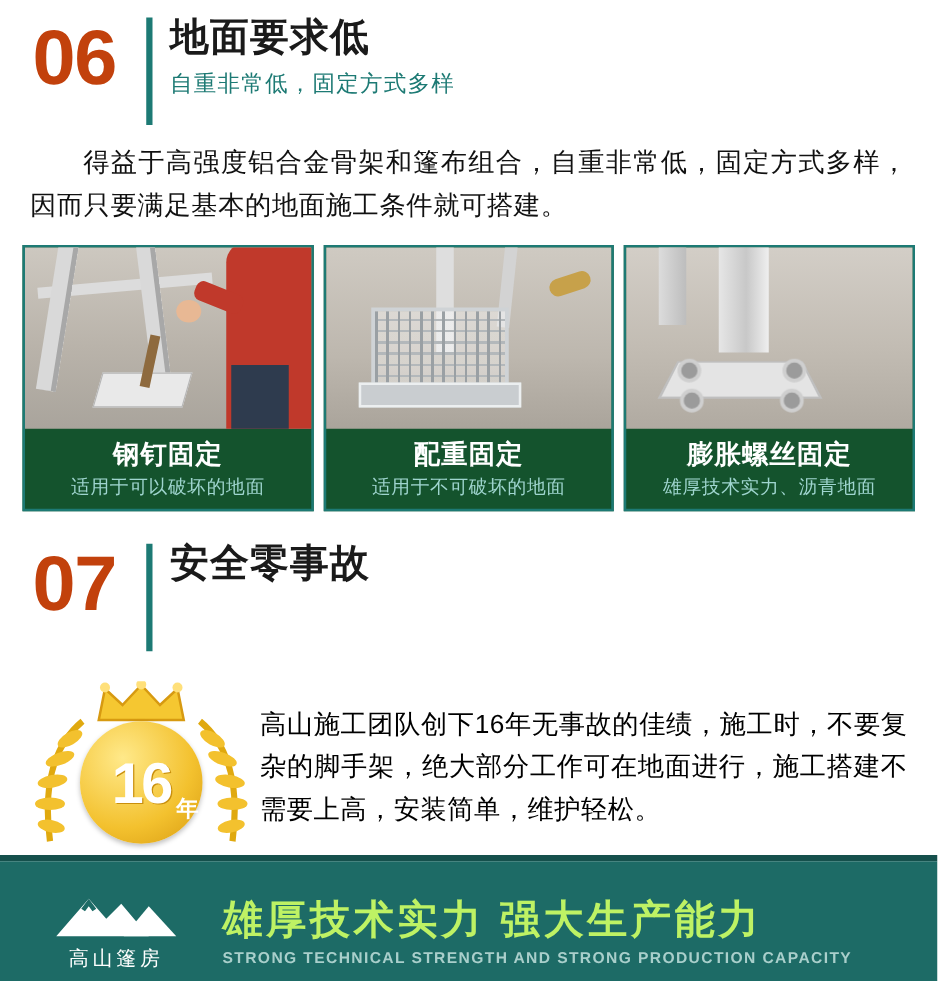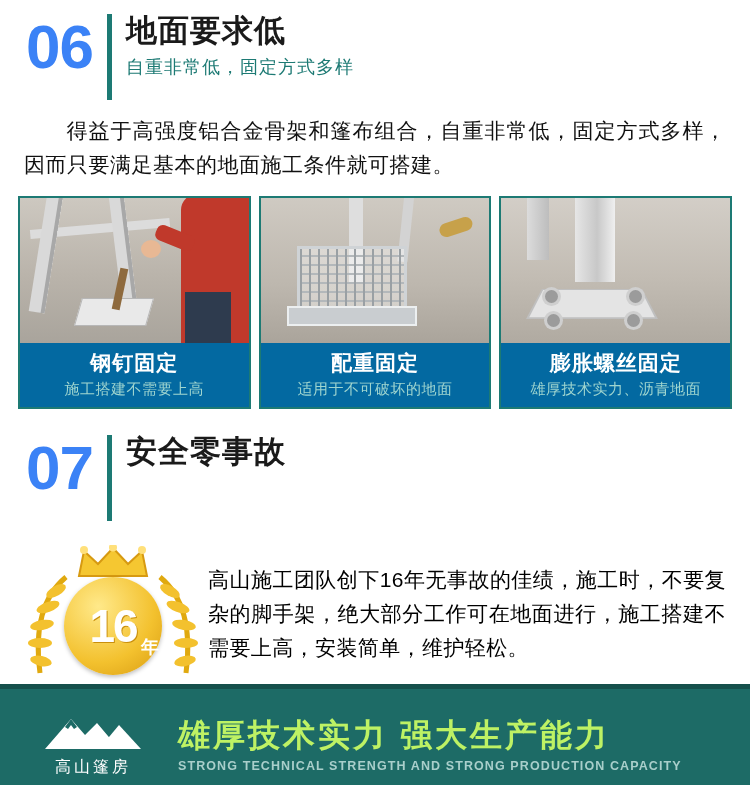--- a/index.html
+++ b/index.html
@@ -9,41 +9,41 @@
     font-family:"Liberation Sans","DejaVu Sans",sans-serif;
     overflow:hidden;
     position:relative;
   }
   .page{width:750px;height:785px;position:relative;}
 
   
   .sec-head{display:flex;align-items:flex-start;padding-left:26px;}
   .sec-num{
     font-size:62px;line-height:62px;font-weight:bold;
-    color:#3b82f6;letter-spacing:-1px;
+    color:#c2410c;letter-spacing:-1px;
     font-family:"Liberation Sans","DejaVu Sans",sans-serif;
-    padding-right:14px;padding-top:2px;
+    padding-right:24px;padding-top:2px;
   }
   .sec-bar{width:5px;background:#1d7a74;margin-right:14px;align-self:stretch;}
   .sec-txt{display:flex;flex-direction:column;justify-content:center;}
   .sec-title{font-size:31px;color:#1a1a1a;font-weight:bold;line-height:38px;letter-spacing:1px;font-family:Liberation Mono, monospace;}
   .sec-sub{font-size:18px;color:#1d7a74;line-height:30px;letter-spacing:1px;}
 
   
   .para{
     margin:14px 24px 0 24px;
     font-size:21px;line-height:34px;color:#111;
     letter-spacing:0.5px;
     text-align:justify;
   }
   .para .indent{display:inline-block;width:42px;}
 
   
   .cards{display:flex;gap:8px;margin:14px 18px 0 18px;}
-  .card{flex:1;border:2px solid #1d7a74;background:#0369a1;box-sizing:border-box;}
+  .card{flex:1;border:2px solid #1d7a74;background:#14532d;box-sizing:border-box;}
   .photo{height:145px;position:relative;overflow:hidden;background:#b7b2ab;}
   .cap{padding:6px 0 3px 0;text-align:center;color:#fff;font-size:21px;font-weight:bold;letter-spacing:1px;}
   .cap2{padding:0 0 8px 0;text-align:center;color:#9fd5cf;font-size:15px;letter-spacing:0.5px;}
 
   
   .p1{background:linear-gradient(#cdc8c0,#b9b3aa 55%,#a9a49c);}
   .p1 .leg{position:absolute;background:#d9d9d9;}
   .p1 .legA{left:18px;top:-5px;width:16px;height:120px;transform:rotate(9deg);box-shadow:inset -4px 0 0 #a8a8a8;}
   .p1 .legB{left:96px;top:-10px;width:15px;height:135px;transform:rotate(-7deg);box-shadow:inset -4px 0 0 #a8a8a8;}
   .p1 .cross{position:absolute;left:10px;top:26px;width:140px;height:9px;background:#dcdcdc;transform:rotate(-5deg);}
@@ -138,21 +138,21 @@
         <div class="leg legB"></div>
         <div class="plate"></div>
         <div class="bolt"></div>
         <div class="worker">
           <div class="arm"></div>
           <div class="hand"></div>
           <div class="leg2"></div>
         </div>
       </div>
       <div class="cap">钢钉固定</div>
-      <div class="cap2">施工搭建不需要上高</div>
+      <div class="cap2">适用于可以破坏的地面</div>
     </div>
 
     <div class="card">
       <div class="photo p2">
         <div class="pole"></div>
         <div class="pole2"></div>
         <div class="obj"></div>
         <div class="cage"></div>
         <div class="base"></div>
       </div>

